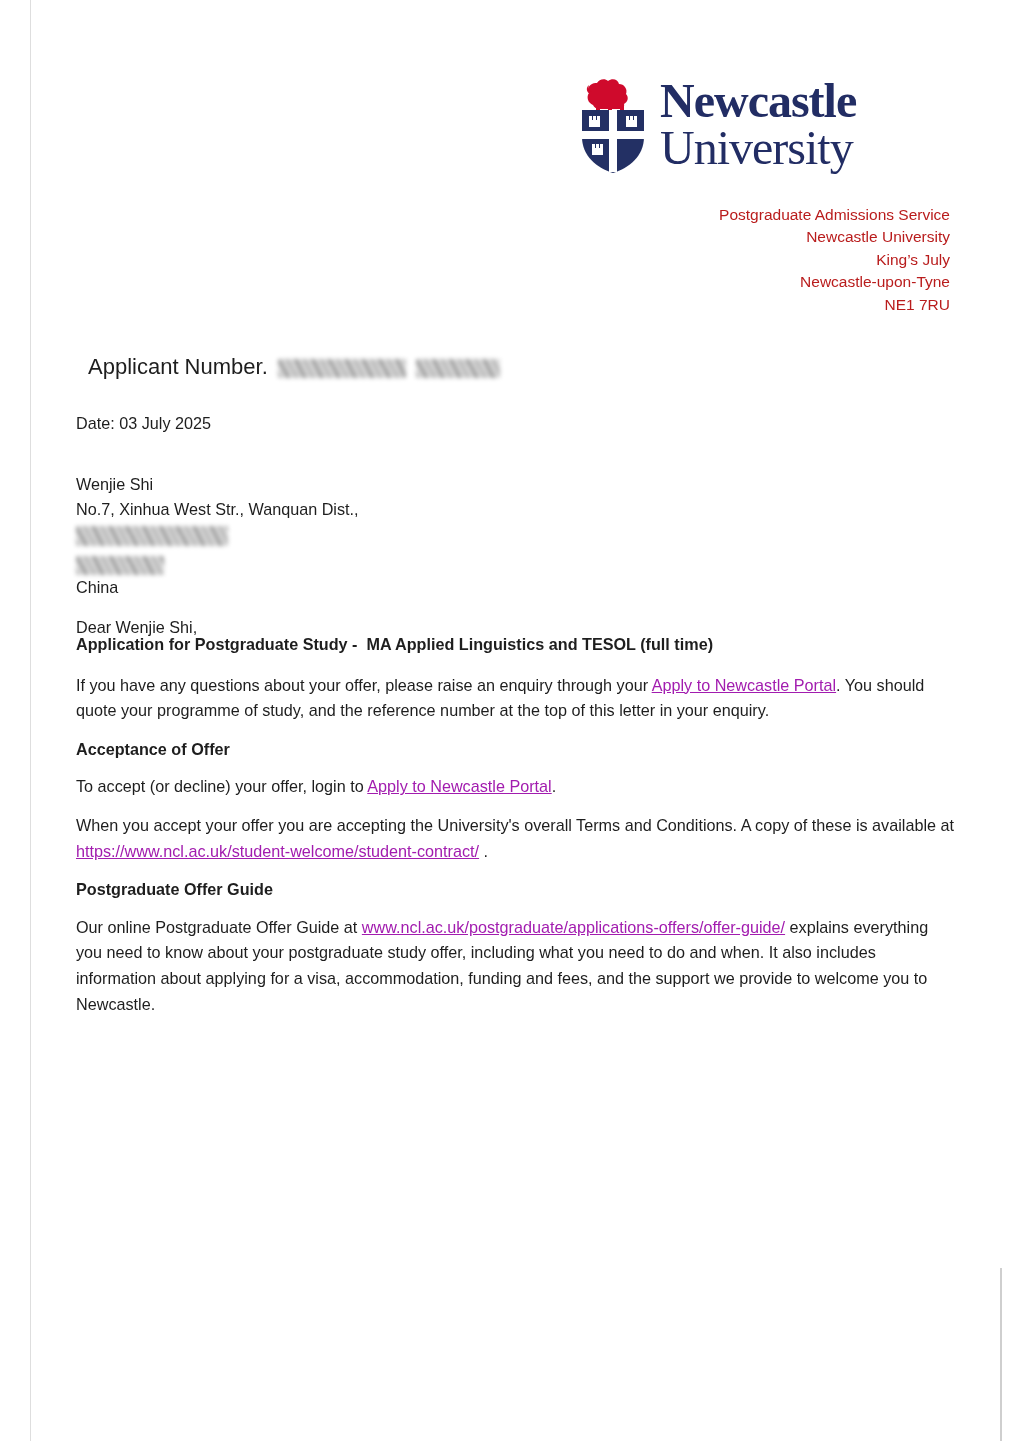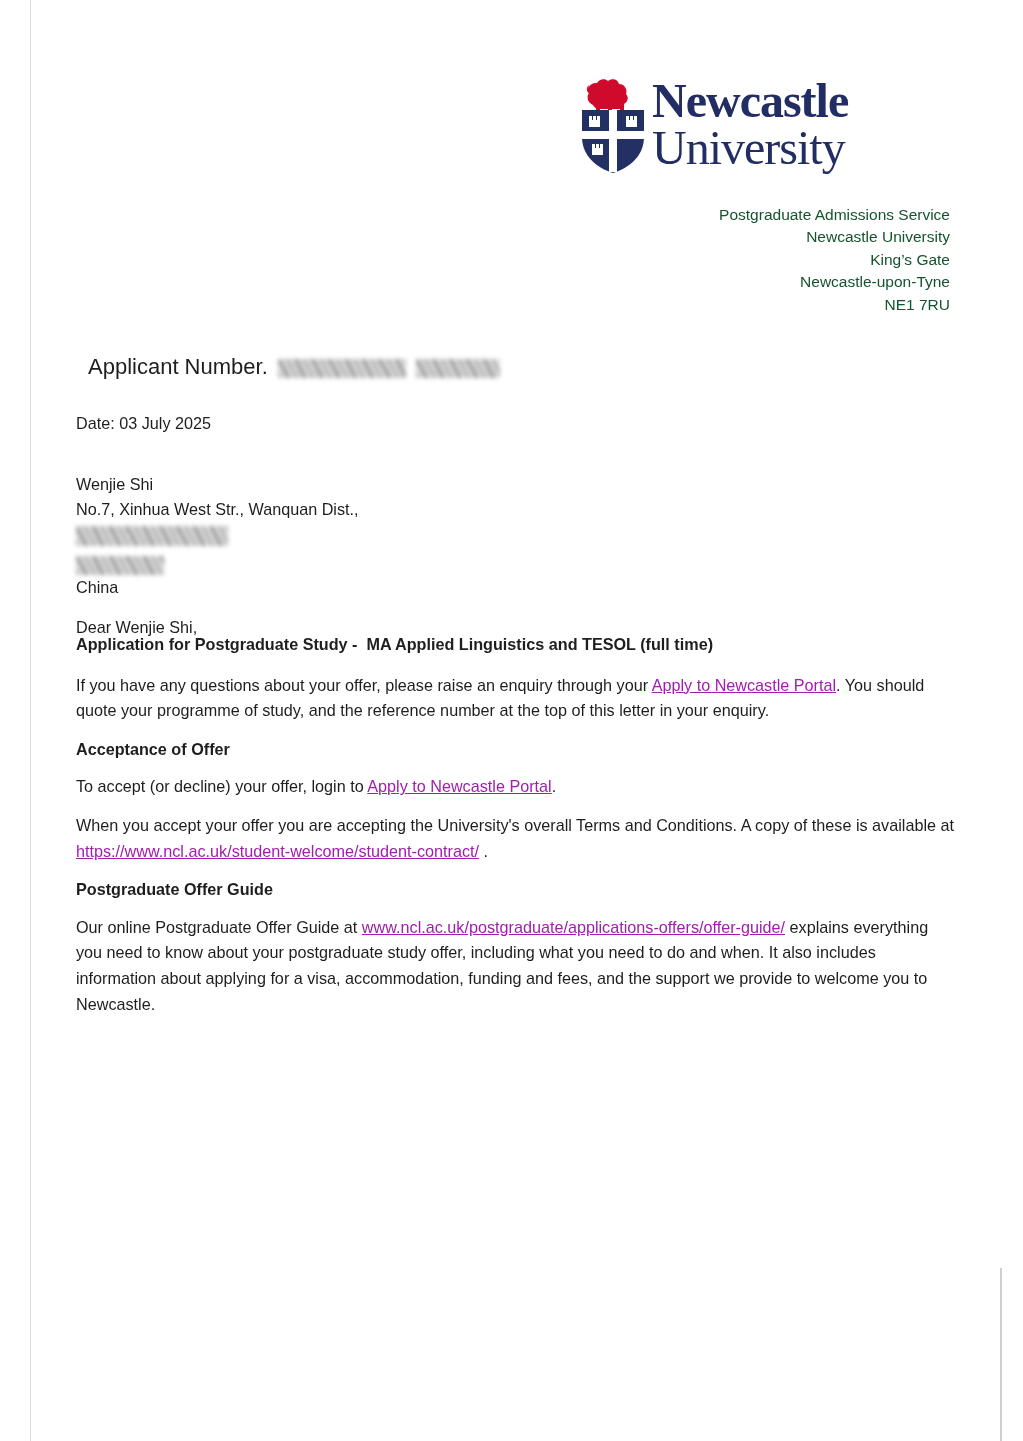--- a/index.html
+++ b/index.html
@@ -8,27 +8,27 @@
     width:1023px;height:1441px;
     background:#ffffff;
     font-family:"Liberation Sans",sans-serif;
     color:#1e1e1e;
     overflow:hidden;
   }
   .scan-line-left{position:absolute;left:30px;top:0;width:1px;height:1441px;background:#dedede;}
   .scan-line-right{position:absolute;left:1000px;top:1268px;width:2px;height:173px;background:#cfcfcf;}
 
   
-  .logo{position:absolute;left:578px;top:76px;display:flex;gap:4px;align-items:flex-start;}
+  .logo{position:absolute;left:578px;top:76px;display:flex;gap:12px;align-items:flex-start;}
   .logo-text{font-family:"Liberation Serif",serif;color:#222d64;margin-top:2px;}
   .logo-line1{font-size:48px;font-weight:bold;line-height:46px;letter-spacing:-1px;}
   .logo-line2{font-size:48px;font-weight:normal;line-height:48px;letter-spacing:-1px;}
 
   
-  .sender{position:absolute;right:73px;top:204px;text-align:right;font-size:15.5px;line-height:22.4px;color:#14532d;}
+  .sender{position:absolute;right:73px;top:204px;text-align:right;font-size:15.5px;line-height:22.4px;color:#b91c1c;}
 
   
   .applicant-line{position:absolute;left:88px;top:354px;font-size:22px;}
   .date-line{position:absolute;left:76px;top:414px;font-size:16.2px;text-align:center;}
 
   .redact{
     display:inline-block;
     background:repeating-linear-gradient(63deg,#b9b9b9 0 4px,#e3e3e3 4px 7px,#9f9f9f 7px 11px,#d7d7d7 11px 15px);
     filter:blur(2.2px);
     border-radius:2px;
@@ -98,21 +98,21 @@
     </svg>
     <div class="logo-text">
       <div class="logo-line1">Newcastle</div>
       <div class="logo-line2">University</div>
     </div>
   </div>
 
   <div class="sender">
     <div>Postgraduate Admissions Service</div>
     <div>Newcastle University</div>
-    <div>King’s Gate</div>
+    <div>King’s July</div>
     <div>Newcastle-upon-Tyne</div>
     <div>NE1 7RU</div>
   </div>
 
   <div class="applicant-line">
     <span>Applicant Number.</span><span class="redact redact-a"></span><span class="redact redact-b"></span>
   </div>
 
   <div class="date-line">Date: 03 July 2025</div>
 

